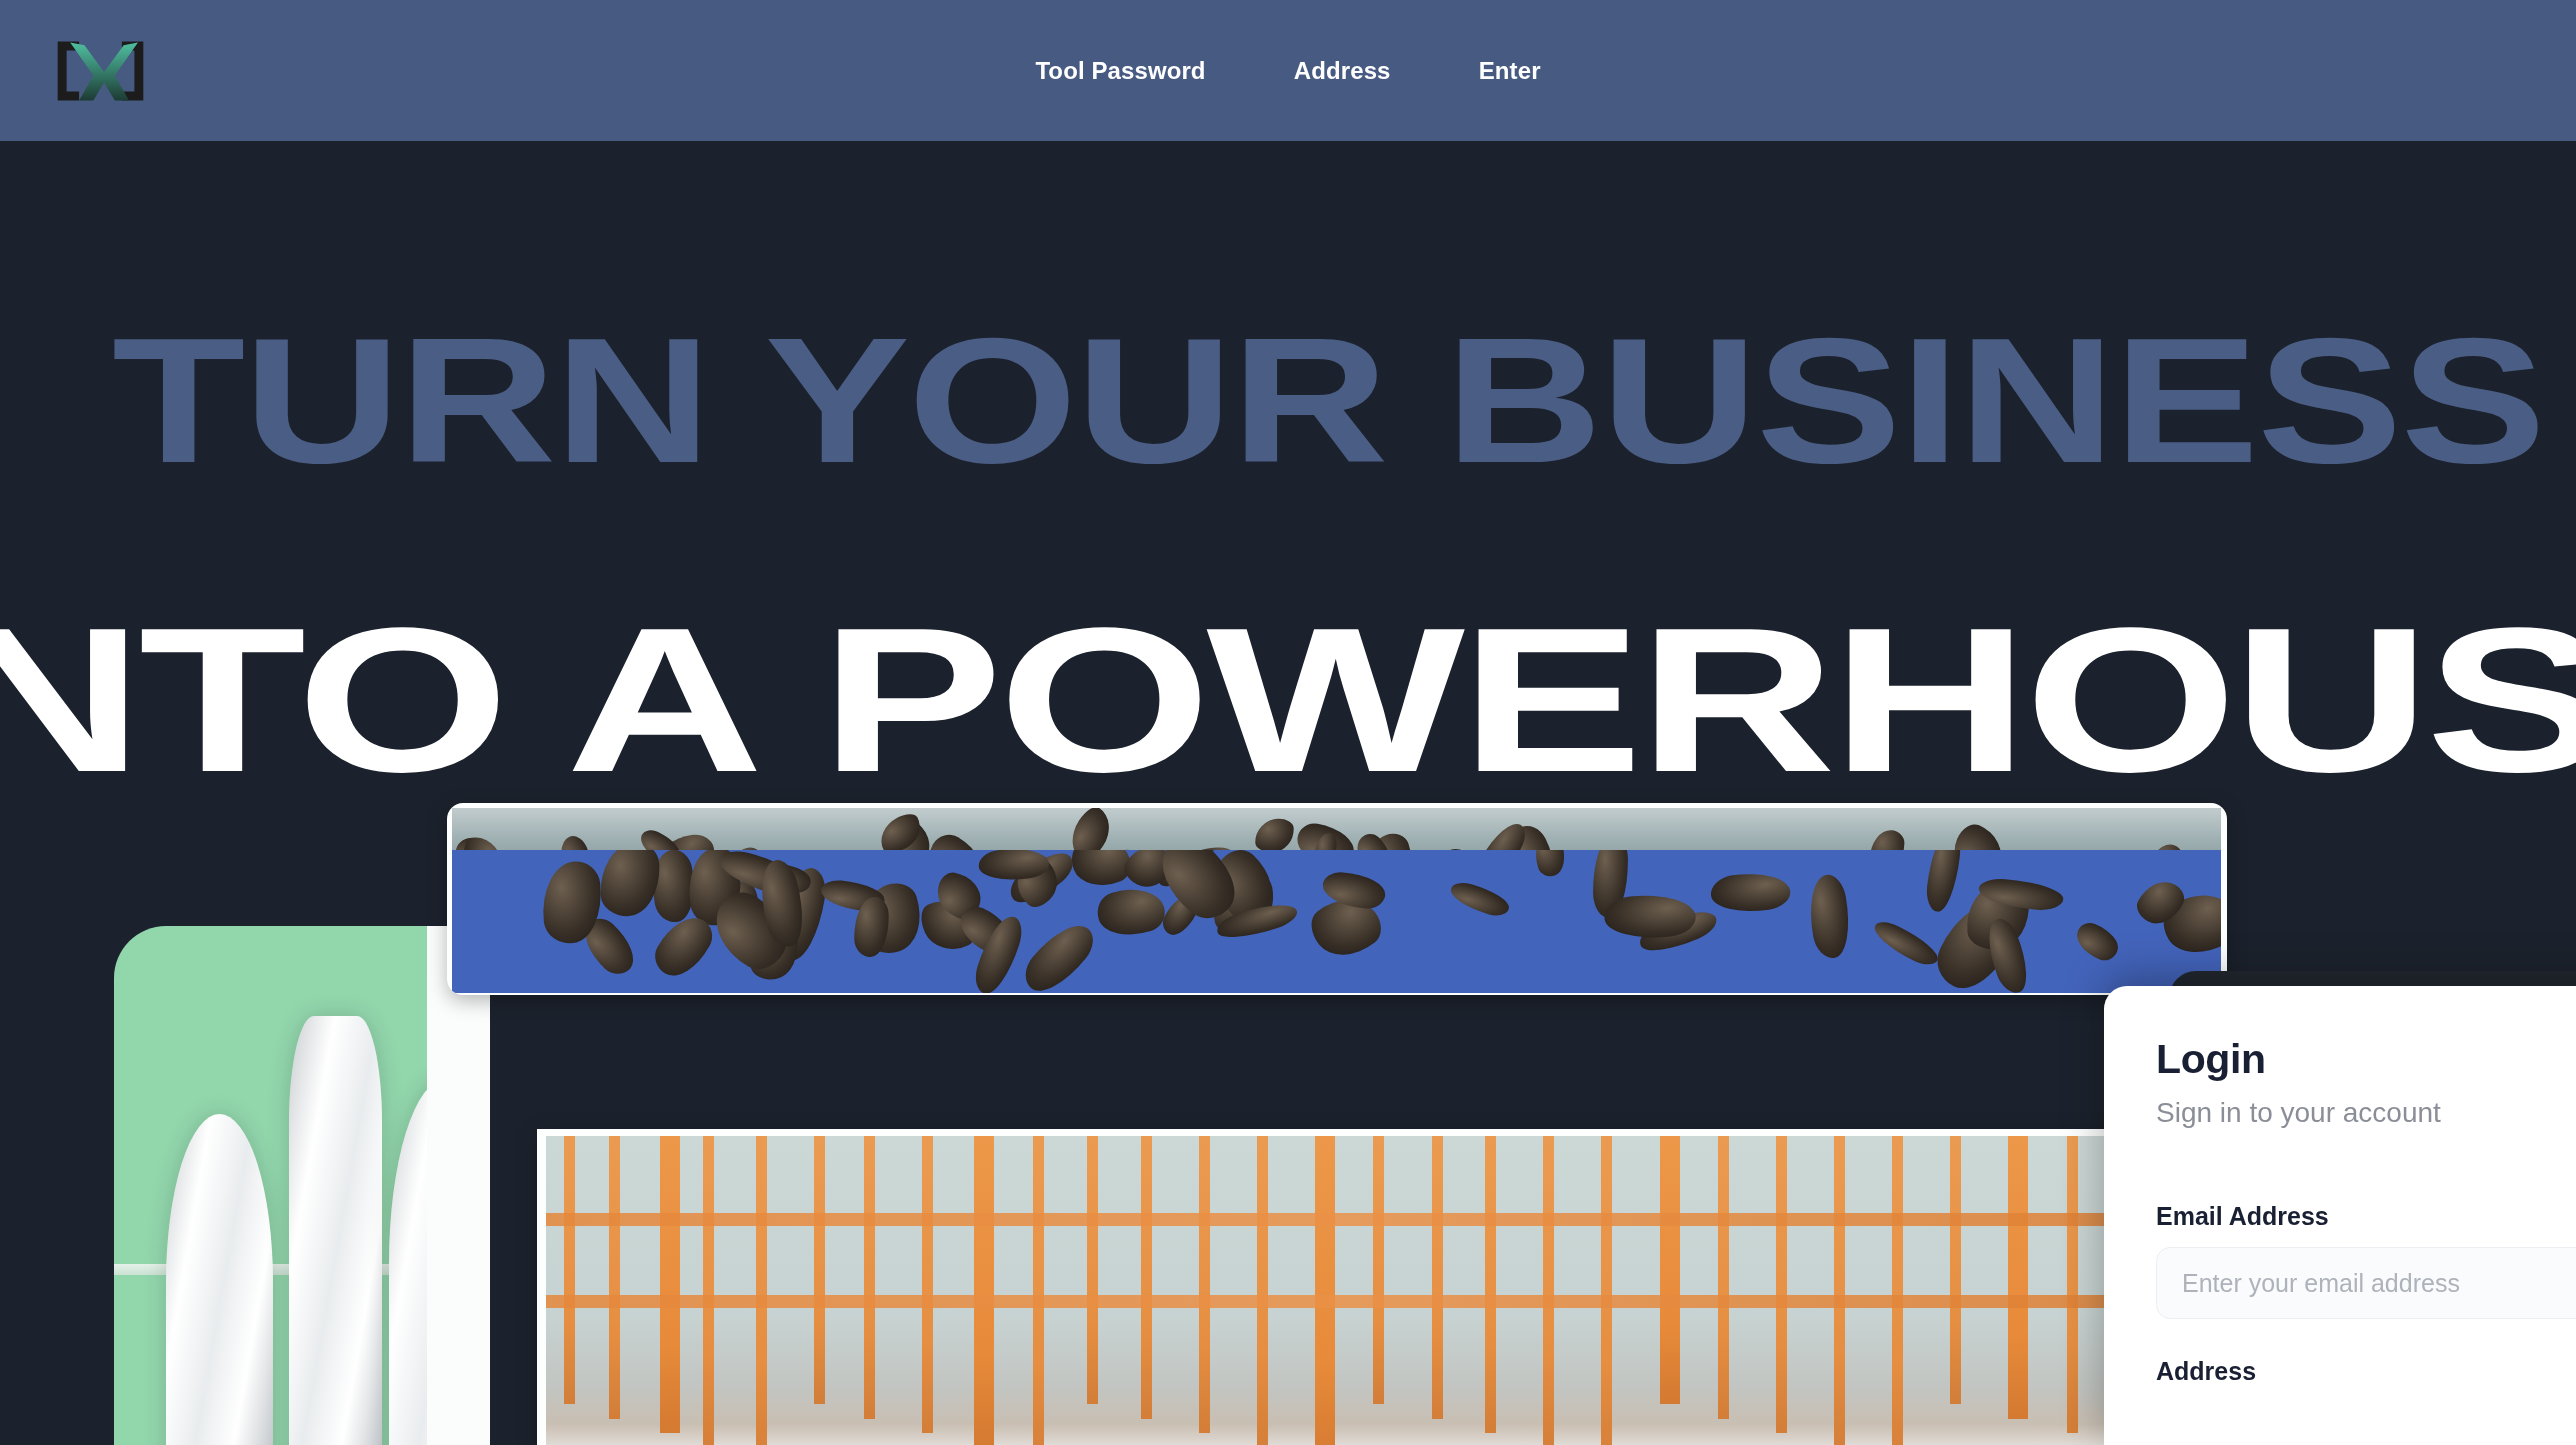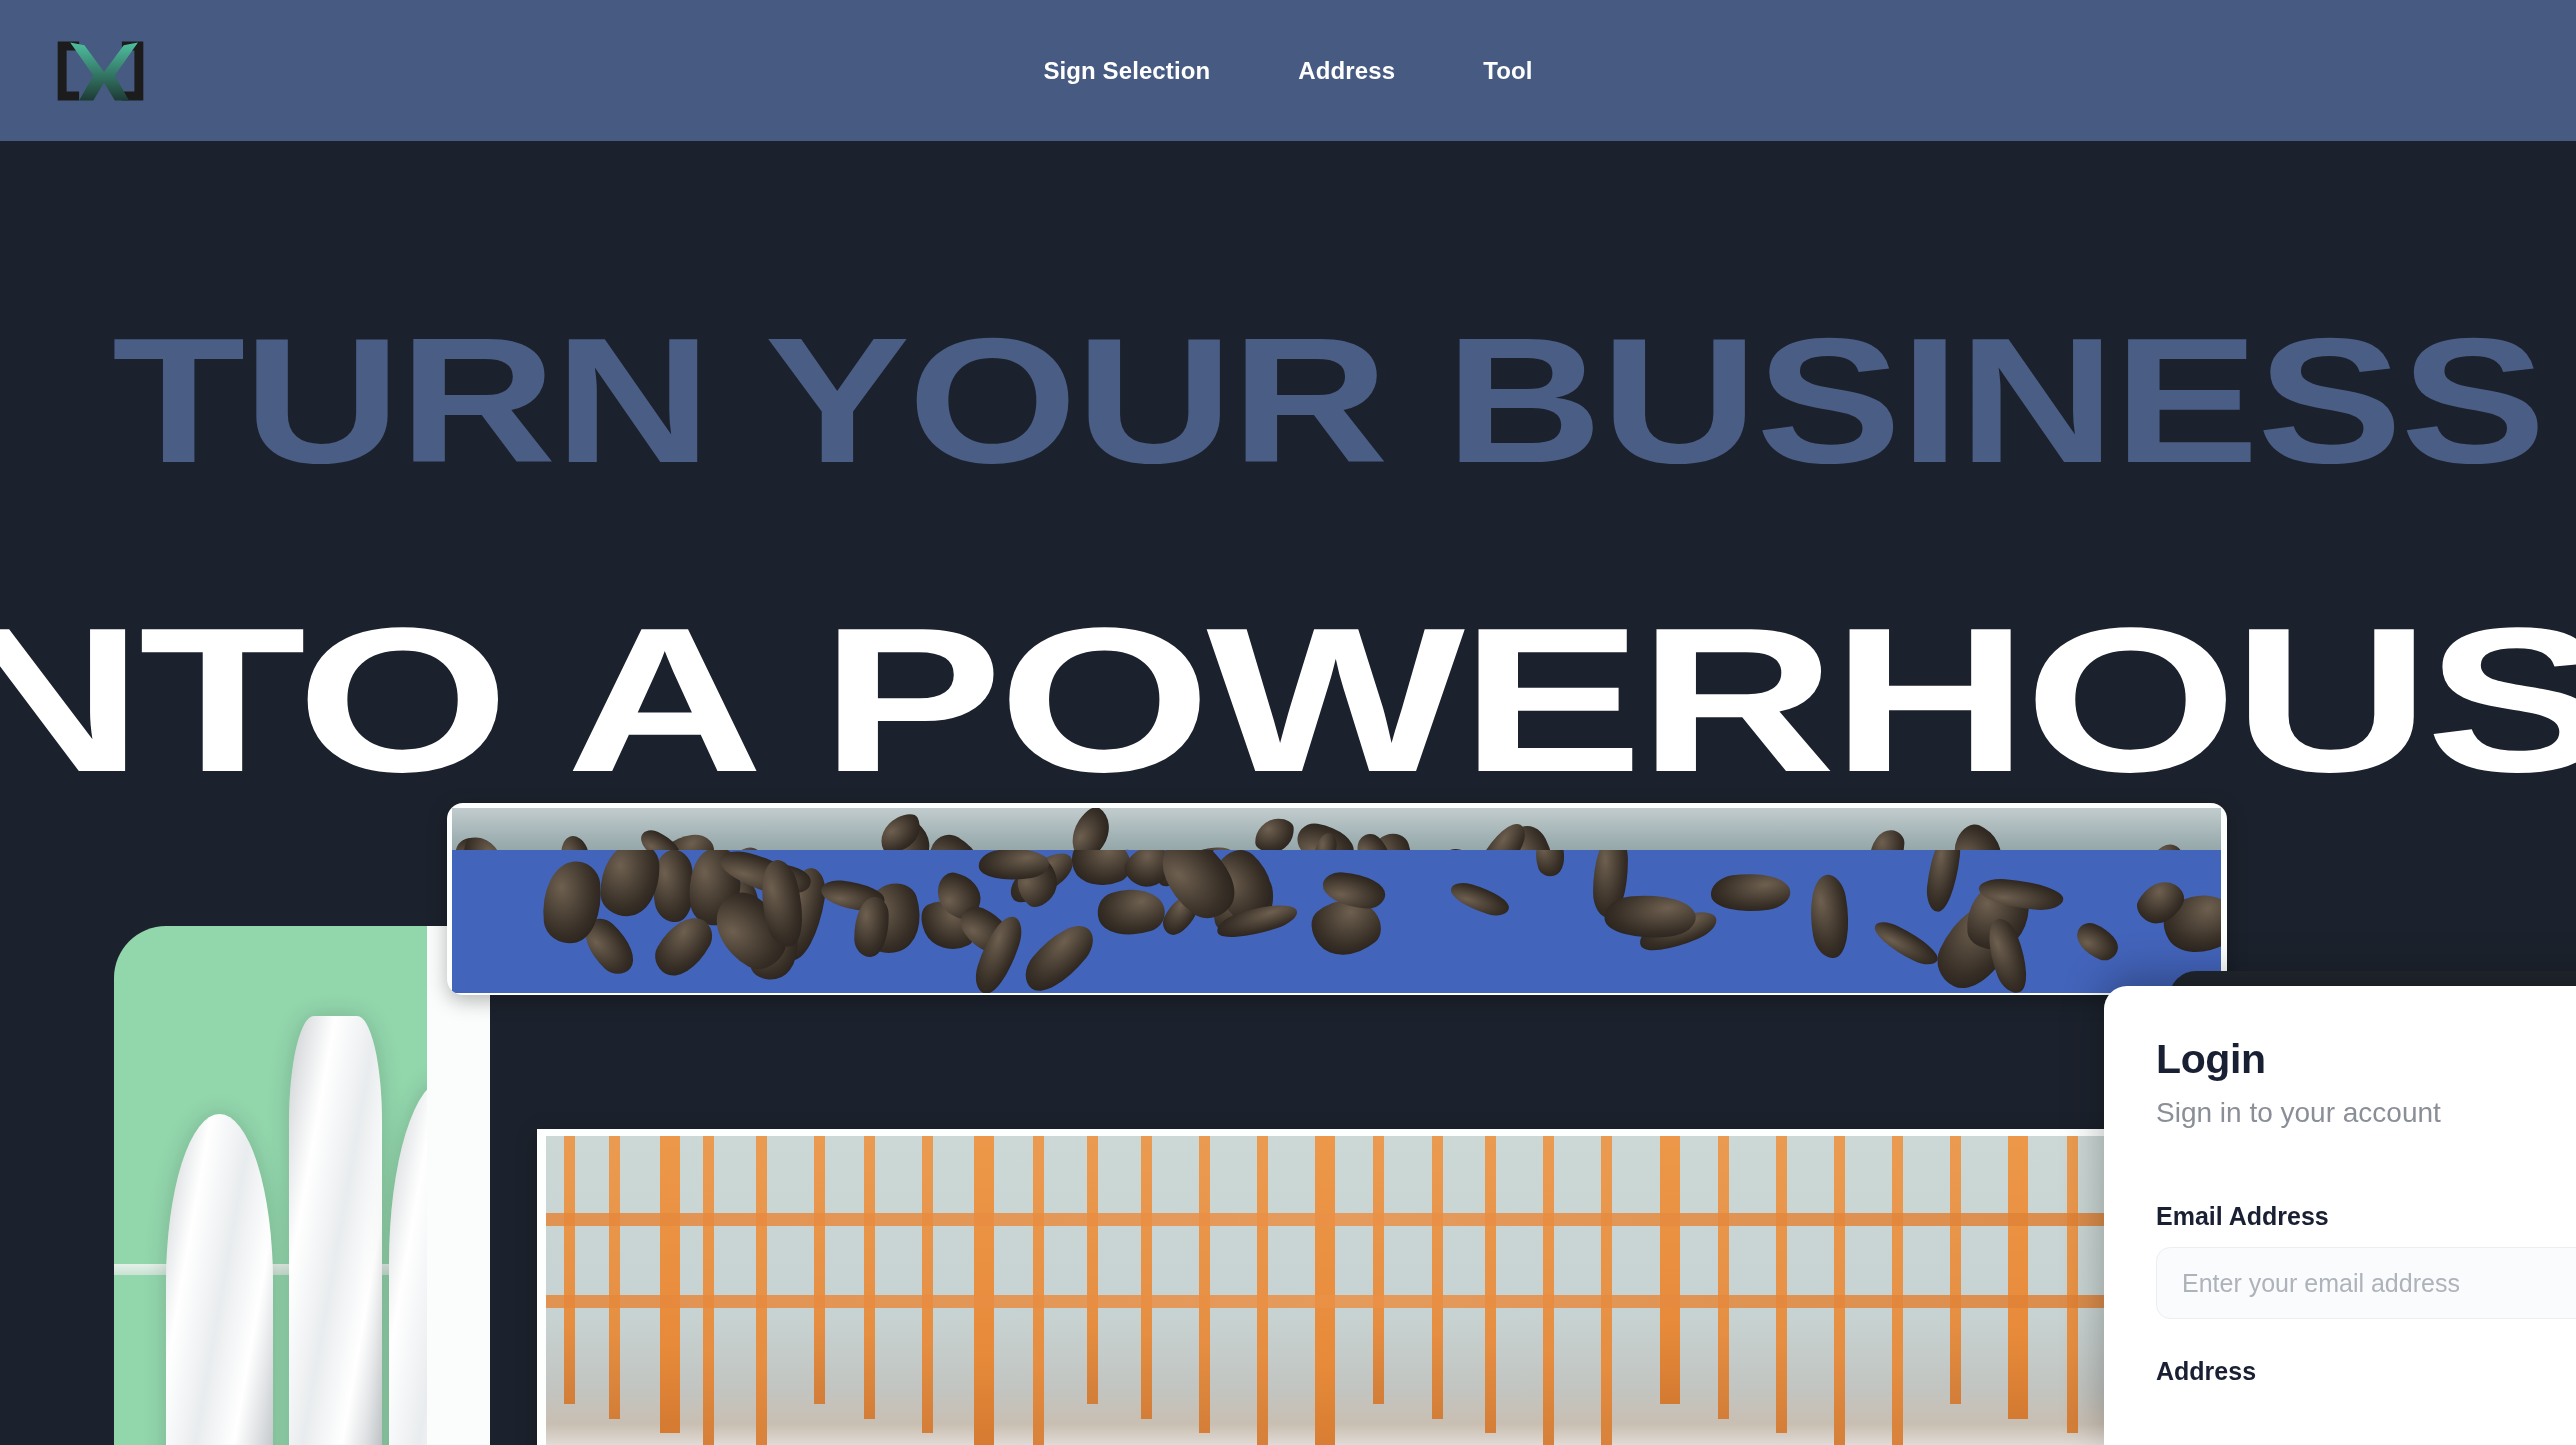--- a/index.html
+++ b/index.html
@@ -254,23 +254,23 @@
         <linearGradient id="lg-x" x1="0" y1="0" x2="0" y2="1">
           <stop offset="0" stop-color="#4fbfa0"></stop>
           <stop offset="1" stop-color="#1d3b34"></stop>
         </linearGradient>
       </defs>
       <path d="M20 5 L36 8 L58 38 L80 8 L96 5 L70 42 L86 70 L70 70 L58 50 L46 70 L30 70 L46 42 Z" fill="url(#lg-x)"></path>
     </svg>
   </a>
 
   <nav id="main-nav">
-    <a class="nav-link" href="#">Sign Selection</a>
+    <a class="nav-link" href="#">Tool Password</a>
     <a class="nav-link" href="#">Address</a>
-    <a class="nav-link" href="#">Tool</a>
+    <a class="nav-link" href="#">Enter</a>
   </nav>
 
 </header>
 
 <section id="hero">
 
   <h1 id="hero-line-1" class="hero-line">TURN YOUR BUSINESS</h1>
   <h1 id="hero-line-2" class="hero-line">INTO A POWERHOUSE</h1>
 
   <div id="collage">

